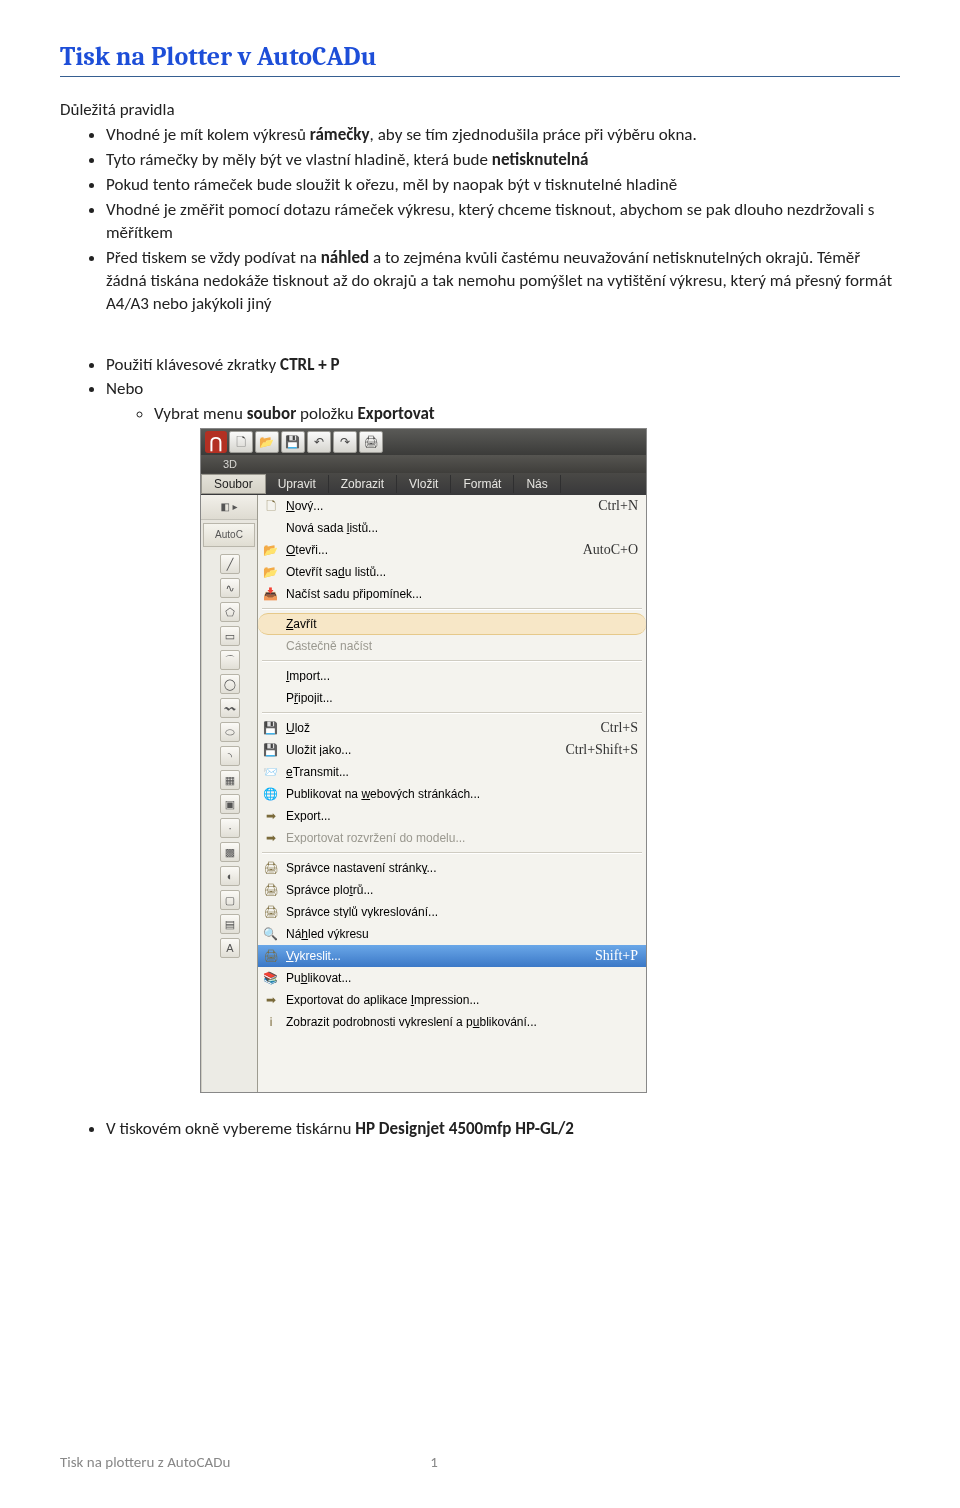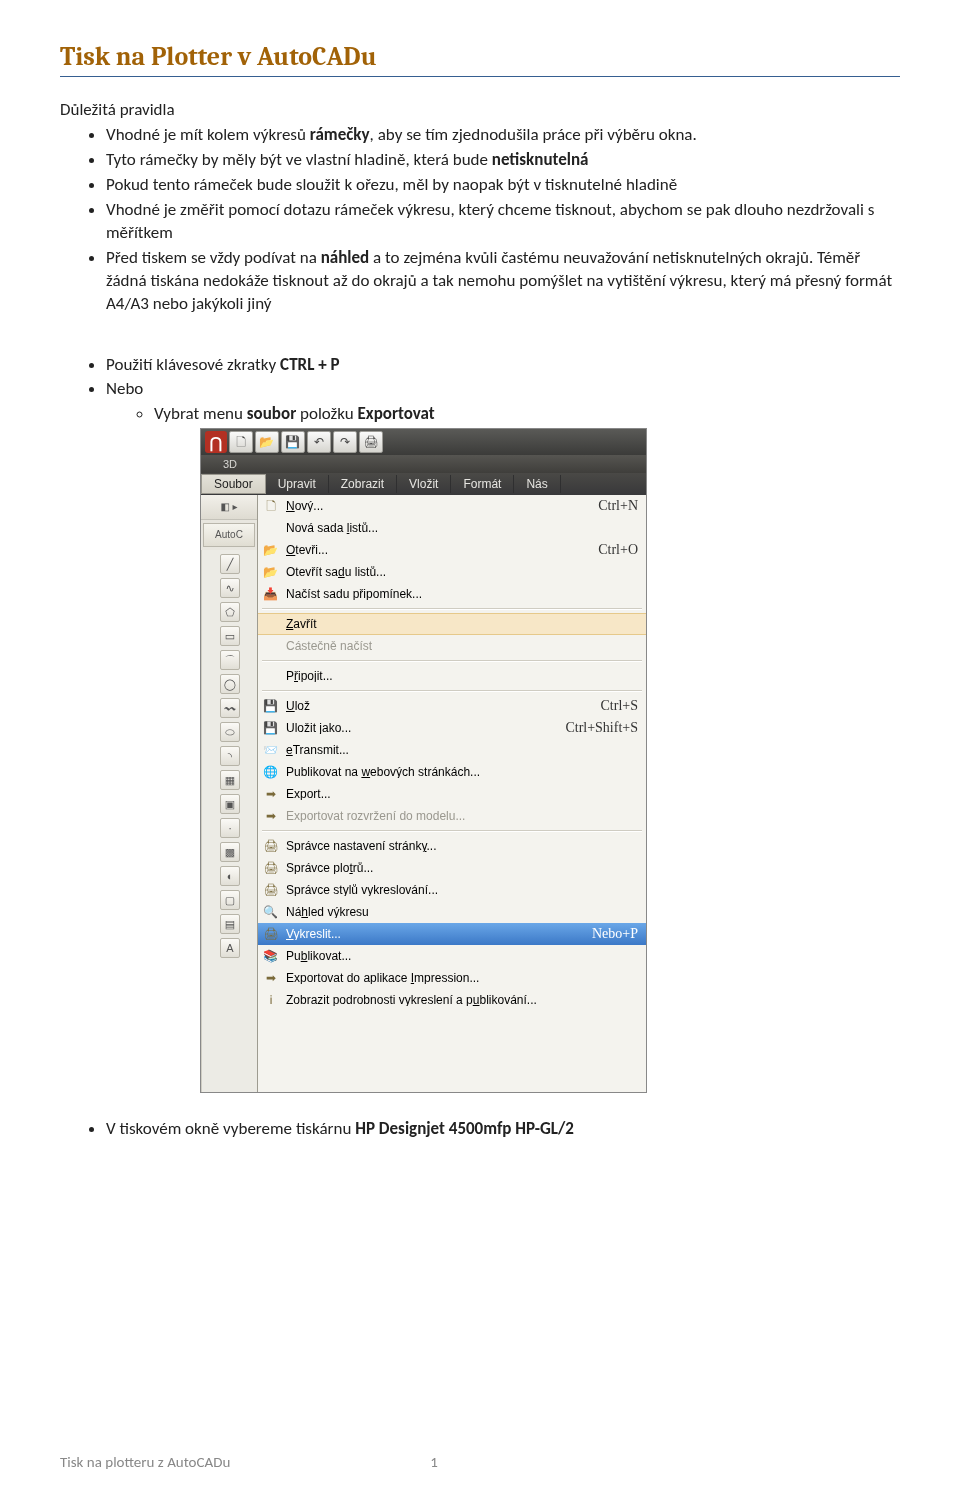--- a/index.html
+++ b/index.html
@@ -8,21 +8,21 @@
     font-family: Calibri, Arial, sans-serif;
     color: #222;
     background: #fff;
     width: 960px;
     box-sizing: border-box;
     font-size: 17px;
     line-height: 1.35;
   }
   h1 {
     font-family: Cambria, Georgia, serif;
-    color: #a16207;
+    color: #1d4ed8;
     font-size: 26px;
     font-weight: bold;
     border-bottom: 1px solid #365F91;
     padding-bottom: 1px;
     margin: 0 0 22px 0;
   }
   .subhead { margin: 6px 0 2px 0; }
   ul.bullets { margin: 2px 0 0 0; padding-left: 46px; }
   ul.bullets li { margin: 2px 0; }
   ul.sub { list-style-type: circle; padding-left: 48px; }
@@ -144,21 +144,21 @@
     padding: 0 8px 0 4px;
     gap:6px;
   }
   .dd-row .ic {
     width:18px;height:18px;
     display:flex;align-items:center;justify-content:center;
     font-size:12px;color:#7a6a3a;
   }
   .dd-row .lbl { flex:1; white-space:nowrap; overflow:hidden; }
   .dd-row .sc { color:#333; font-size:14px; padding-left:10px;font-family:Liberation Serif, serif; }
-  .dd-row.hover { background:#f7e7c7; border-top:1px solid #e6c98a; border-bottom:1px solid #e6c98a; height:20px; }
+  .dd-row.hover { background:#f7e7c7; border-top:1px solid #e6c98a; border-bottom:1px solid #e6c98a; height:20px;border-radius:10px; }
   .dd-row.sel {
     background:linear-gradient(#6aa7e8,#3b78c7);
     color:#fff;
   }
   .dd-row.sel .sc { color:#fff; }
   .dd-row.disabled { color:#9a988f; }
   .dd-sep {
     height:1px;
     background:#cfccc2;
     margin: 3px 4px;
@@ -270,40 +270,44 @@
           <span class="lbl"><span class="u">N</span>ový...</span>
           <span class="sc">Ctrl+N</span>
         </div>
         <div class="dd-row">
           <span class="ic"></span>
           <span class="lbl">Nová sada <span class="u">l</span>istů...</span>
         </div>
         <div class="dd-row">
           <span class="ic">📂</span>
           <span class="lbl"><span class="u">O</span>tevři...</span>
-          <span class="sc">Ctrl+O</span>
+          <span class="sc">AutoC+O</span>
         </div>
         <div class="dd-row">
           <span class="ic">📂</span>
           <span class="lbl">Otevřít sa<span class="u">d</span>u listů...</span>
         </div>
         <div class="dd-row">
           <span class="ic">📥</span>
           <span class="lbl">Načíst sadu připomínek...</span>
         </div>
         <div class="dd-sep"></div>
         <div class="dd-row hover">
           <span class="ic"></span>
           <span class="lbl"><span class="u">Z</span>avřít</span>
         </div>
         <div class="dd-row disabled">
           <span class="ic"></span>
           <span class="lbl">Částečně načíst</span>
         </div>
         <div class="dd-sep"></div>
+        <div class="dd-row">
+          <span class="ic"></span>
+          <span class="lbl"><span class="u">I</span>mport...</span>
+        </div>
         <div class="dd-row">
           <span class="ic"></span>
           <span class="lbl">P<span class="u">ř</span>ipojit...</span>
         </div>
         <div class="dd-sep"></div>
         <div class="dd-row">
           <span class="ic">💾</span>
           <span class="lbl"><span class="u">U</span>lož</span>
           <span class="sc">Ctrl+S</span>
         </div>
@@ -341,21 +345,21 @@
           <span class="ic">🖨</span>
           <span class="lbl">Správce stylů vykreslování...</span>
         </div>
         <div class="dd-row">
           <span class="ic">🔍</span>
           <span class="lbl">Ná<span class="u">h</span>led výkresu</span>
         </div>
         <div class="dd-row sel">
           <span class="ic">🖨</span>
           <span class="lbl"><span class="u">V</span>ykreslit...</span>
-          <span class="sc">Nebo+P</span>
+          <span class="sc">Shift+P</span>
         </div>
         <div class="dd-row">
           <span class="ic">📚</span>
           <span class="lbl">Pu<span class="u">b</span>likovat...</span>
         </div>
         <div class="dd-row">
           <span class="ic">➡</span>
           <span class="lbl">Exportovat do aplikace <span class="u">I</span>mpression...</span>
         </div>
         <div class="dd-row">

